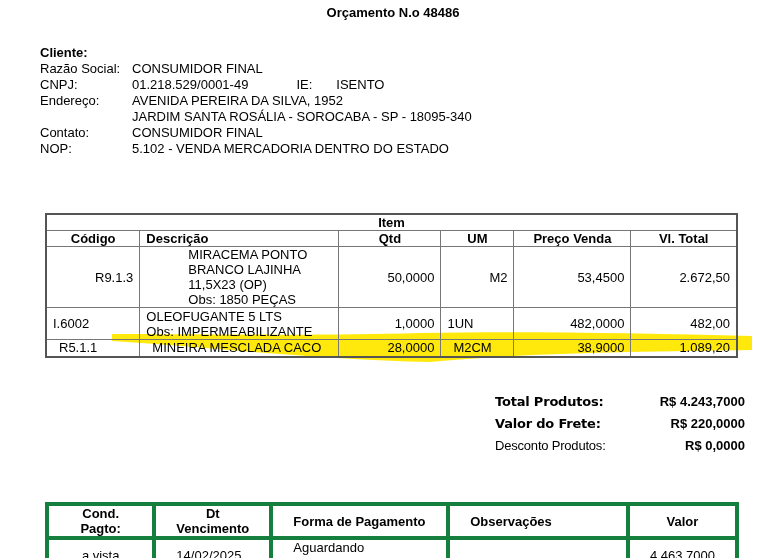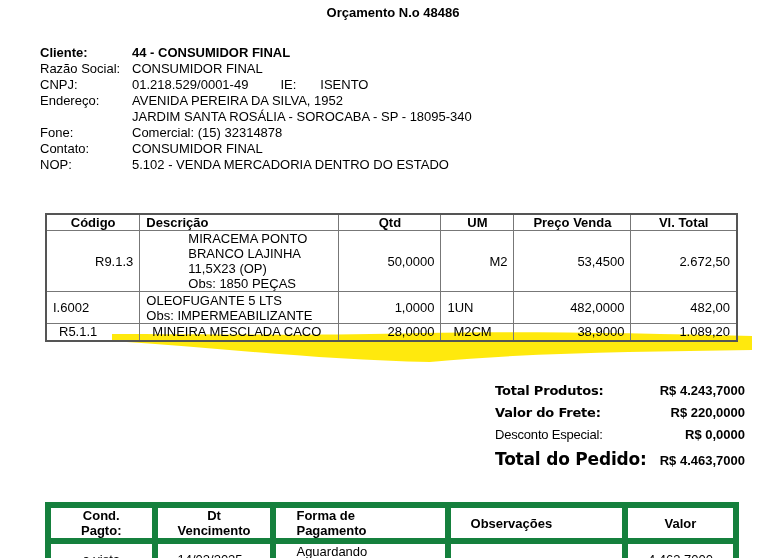--- a/index.html
+++ b/index.html
@@ -7,21 +7,21 @@
     body { position: relative; font-family: "Liberation Sans", sans-serif; color: #000; font-size: 13px; }
 
     .title { position: absolute; left: 0; width: 778px; top: 5px; text-align: center; font-weight: bold; font-size: 13px; padding-left: 8px; }
     .title span { display: inline-block; }
 
     .client { position: absolute; left: 40px; top: 45px; }
     .client-row { display: flex; height: 16px; line-height: 16px; font-size: 13px; }
     .client-row .lbl { width: 92px; }
     .client-row .val { white-space: nowrap; }
     .client-row.bold { font-weight: bold; }
-    .ie-label { margin-left: 32px; }
+    .ie-label { margin-left: 48px; }
     .ie-val { margin-left: 24px; }
 
     table { border-collapse: collapse; position: absolute; font-size: 13px; }
     table.items { left: 45px; top: 213px; width: 693px; border: 2px solid #555; }
     table.items td, table.items th { border: 1px solid #777; padding: 0 6px; line-height: 15px; }
     table.items th { font-weight: bold; height: 16px; }
     .th-item { text-align: center; height: 17px; }
     .c-code { width: 92px; }
     .c-desc { width: 278px; text-align: left; }
     .c-qtd { width: 67px; text-align: right; }
@@ -30,89 +30,87 @@
     .c-total { width: 82px; text-align: right; }
     th.c-code, th.c-qtd, th.c-um, th.c-price, th.c-total { text-align: center; }
     th.c-desc { text-align: left; }
     td.c-code { text-align: left; }
     tr.r1 td { height: 47px; padding-left: 48px; }
     tr.r2 td { height: 32px; }
     tr.r3 td { height: 17px; padding-left: 12px; }
 
     .highlight { position: absolute; pointer-events: none; }
 
-    .totals { position: absolute; left: 495px; top: 380px; width: 250px; }
+    .totals { position: absolute; left: 495px; top: 391px; width: 250px; }
     .tot-row { display: flex; justify-content: space-between; height: 22px; line-height: 22px; }
     .tot-row .tl { font-weight: bold; font-size: 13px; font-family: "DejaVu Sans", sans-serif; letter-spacing: -0.2px; }
     .tot-row .tv { font-weight: bold; font-size: 13px; text-align: right; }
     .tot-row.light .tl { font-weight: normal; font-family: "Liberation Sans", sans-serif; }
     .tot-row.big { height: 26px; line-height: 26px; align-items: baseline; }
     .tot-row.big .tl { font-size: 17px; font-weight: bold; }
     .tot-row.big .tv { font-size: 13px; }
 
     table.pay { left: 45px; top: 502px; width: 694px; border: 2px solid #555; }
-    table.pay td, table.pay th { border: 6px solid #15803d; padding: 0 20px; height: 17px; line-height: 15px; }
+    table.pay td, table.pay th { border: 4px solid #15803d; padding: 0 20px; height: 17px; line-height: 15px; }
     table.pay th { font-weight: bold; }
     .p-cond { width: 110px; text-align: center; }
     .p-dt { width: 106px; text-align: left; }
     .p-forma { width: 184px; text-align: left; }
     .p-obs { width: 186px; text-align: left; }
     .p-val { width: 108px; text-align: center; }
     th.p-dt { text-align: center; }
   </style>
 </head>
 <body>
 
 <div class="title">
   <span>Orçamento N.o 48486</span>
 </div>
 
 <div class="client">
   <div class="client-row bold">
     <span class="lbl">Cliente:</span>
-    <span class="val">44 - CONSUMIDOR FINAL</span>
   </div>
   <div class="client-row">
     <span class="lbl">Razão Social:</span>
     <span class="val">CONSUMIDOR FINAL</span>
   </div>
   <div class="client-row">
     <span class="lbl">CNPJ:</span>
     <span class="val">01.218.529/0001-49</span>
     <span class="ie-label">IE:</span>
     <span class="ie-val">ISENTO</span>
   </div>
   <div class="client-row">
     <span class="lbl">Endereço:</span>
     <span class="val">AVENIDA PEREIRA DA SILVA, 1952</span>
   </div>
   <div class="client-row">
     <span class="lbl"></span>
     <span class="val">JARDIM SANTA ROSÁLIA - SOROCABA - SP - 18095-340</span>
   </div>
   <div class="client-row">
-    <span class="lbl">Fone:</span>
-    <span class="val">Comercial: (15) 32314878</span>
-  </div>
-  <div class="client-row">
     <span class="lbl">Contato:</span>
     <span class="val">CONSUMIDOR FINAL</span>
   </div>
   <div class="client-row">
     <span class="lbl">NOP:</span>
     <span class="val">5.102 - VENDA MERCADORIA DENTRO DO ESTADO</span>
   </div>
 </div>
 
 <svg class="highlight" width="778" height="558" style="left:0;top:0;">
   <path d="M112 334 C 200 334, 320 336, 420 333 C 520 331, 640 333, 752 336 L 752 350 C 640 352, 540 352, 430 362 C 320 360, 220 348, 112 341 Z" fill="#ffe800" opacity="0.95"></path>
 </svg>
 
 <table class="items">
   <tbody>
+      <tr>
+    <th colspan="6" class="th-item">Item</th>
+  </tr>
   <tr>
     <th class="c-code">Código</th>
     <th class="c-desc">Descrição</th>
     <th class="c-qtd">Qtd</th>
     <th class="c-um">UM</th>
     <th class="c-price">Preço Venda</th>
     <th class="c-total">Vl. Total</th>
   </tr>
   <tr class="r1">
     <td class="c-code">R9.1.3</td>
@@ -151,26 +149,22 @@
 <div class="totals">
   <div class="tot-row">
     <span class="tl">Total Produtos:</span>
     <span class="tv">R$ 4.243,7000</span>
   </div>
   <div class="tot-row">
     <span class="tl">Valor do Frete:</span>
     <span class="tv">R$ 220,0000</span>
   </div>
   <div class="tot-row light">
-    <span class="tl">Desconto Especial:</span>
+    <span class="tl">Desconto Produtos:</span>
     <span class="tv">R$ 0,0000</span>
-  </div>
-  <div class="tot-row big">
-    <span class="tl">Total do Pedido:</span>
-    <span class="tv">R$ 4.463,7000</span>
   </div>
 </div>
 
 <table class="pay">
   <tbody>
       <tr>
     <th class="p-cond">Cond. Pagto:</th>
     <th class="p-dt">Dt Vencimento</th>
     <th class="p-forma">Forma de Pagamento</th>
     <th class="p-obs">Observações</th>

